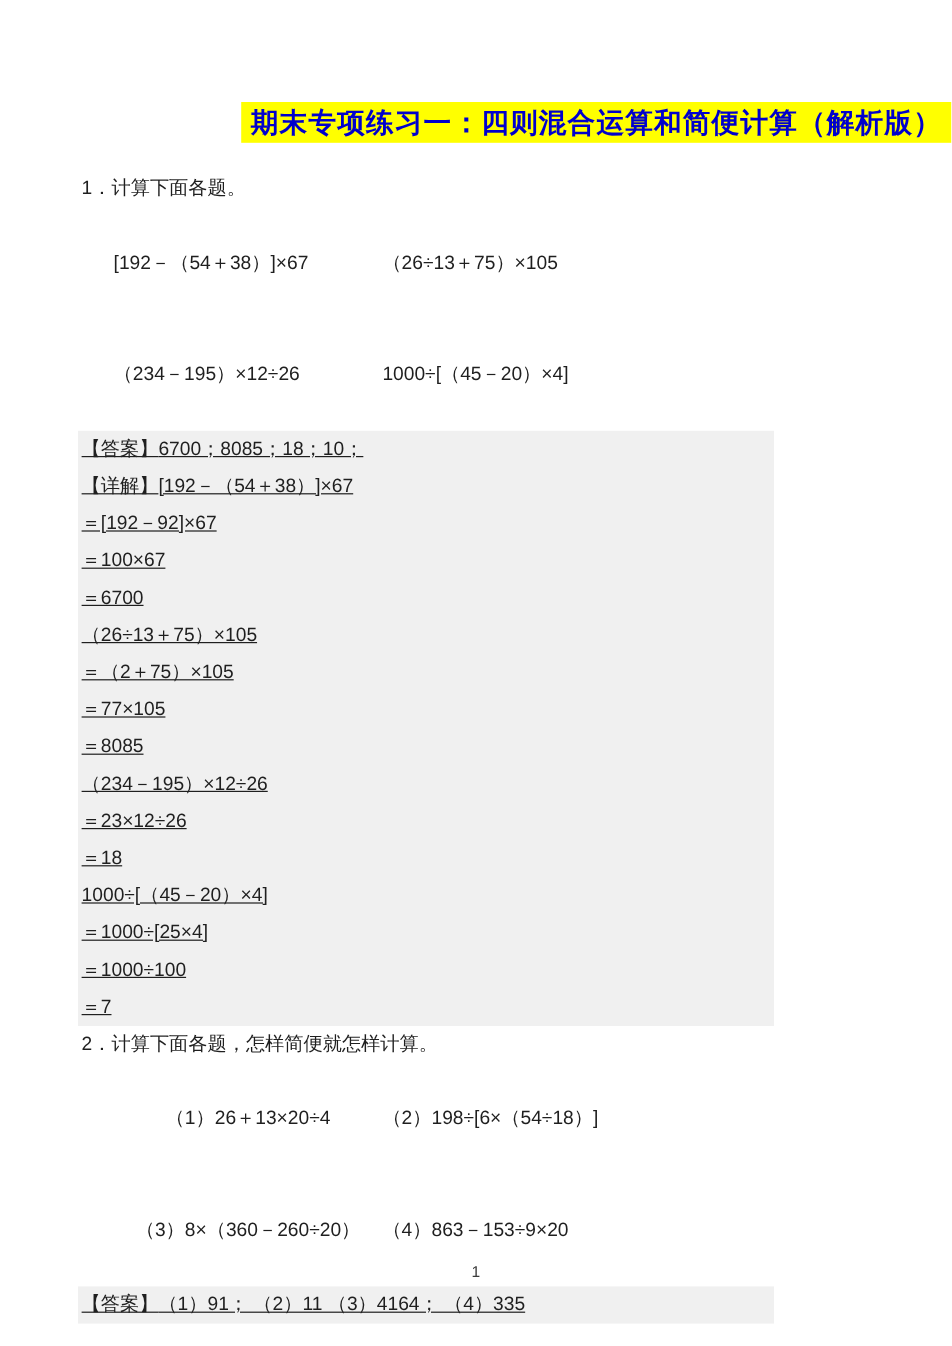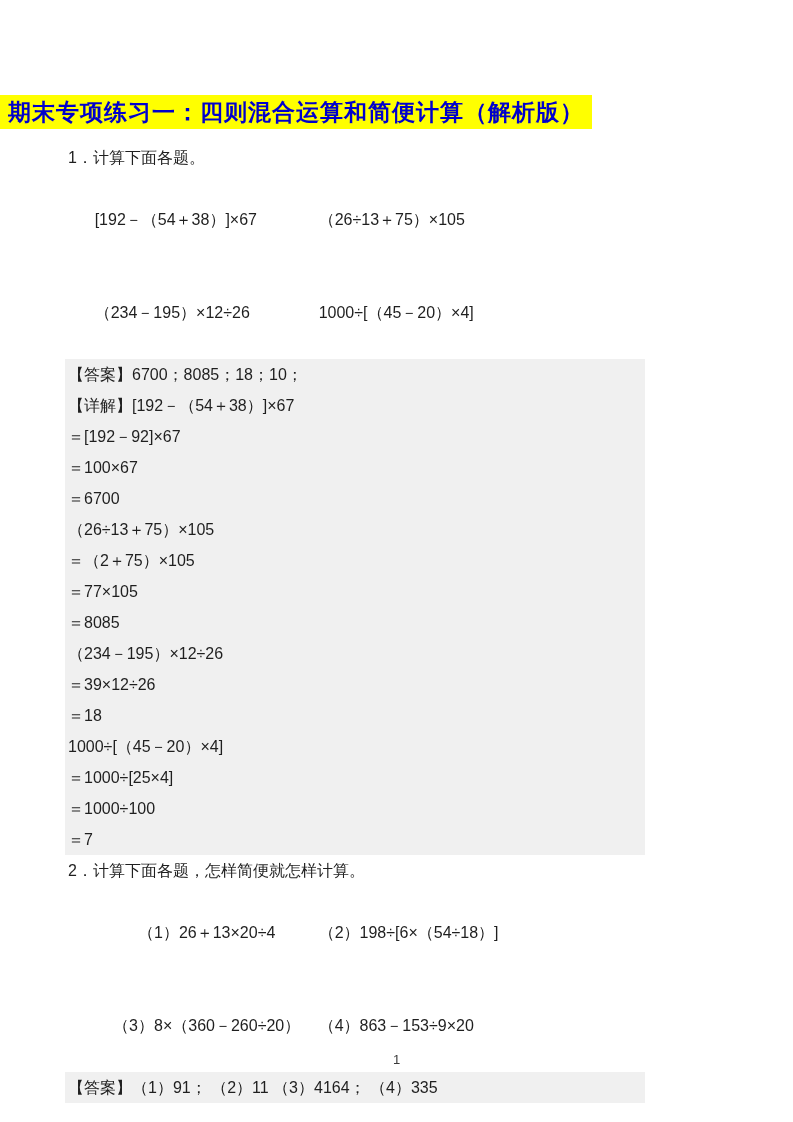--- a/index.html
+++ b/index.html
@@ -7,24 +7,24 @@
     position: relative;
     width: 793px;
     height: 1122px;
     background: #ffffff;
     font-family: "Liberation Sans", "DejaVu Sans", sans-serif;
     color: #1f1f1f;
     overflow: hidden;
   }
   .title-row {
     position: absolute;
-    top: 95px;
+    top: 85px;
     left: 0;
     width: 100%;
-    text-align: left;
+    text-align: right;
   }
   .title-highlight {
     display: inline-block;
     font-size: 23px;
     font-weight: bold;
     line-height: 34px;
     padding: 0 8px;
     letter-spacing: 1px;
   }
   .content {
@@ -34,21 +34,21 @@
     width: 657px;
     font-size: 16px;
   }
   .line {
     line-height: 31px;
     padding-left: 3px;
     white-space: pre;
   }
   .expr-row .col-left-q1 { display: inline-block; width: 224px; }
   .expr-row .col-left-q2 { display: inline-block; width: 224px; text-align: center; }
-  .answer-block { width: 580px; }
+  .answer-block { width: 580px; text-decoration: underline; }
   .lbl { font-weight: normal; }
   .pagenum {
     position: absolute;
     top: 1052px;
     left: 0;
     width: 100%;
     text-align: center;
     font-size: 13px;
     color: #3a3a3a;
   }
@@ -76,21 +76,21 @@
       <div class="line"><span class="lbl">【答案】</span><span>6700；8085；18；10；</span></div>
       <div class="line"><span class="lbl">【详解】</span><span>[192－（54＋38）]×67</span></div>
       <div class="line">＝[192－92]×67</div>
       <div class="line">＝100×67</div>
       <div class="line">＝6700</div>
       <div class="line">（26÷13＋75）×105</div>
       <div class="line">＝（2＋75）×105</div>
       <div class="line">＝77×105</div>
       <div class="line">＝8085</div>
       <div class="line">（234－195）×12÷26</div>
-      <div class="line">＝39×12÷26</div>
+      <div class="line">＝23×12÷26</div>
       <div class="line">＝18</div>
       <div class="line">1000÷[（45－20）×4]</div>
       <div class="line">＝1000÷[25×4]</div>
       <div class="line">＝1000÷100</div>
       <div class="line">＝7</div>
     </div>
 
     <div class="line">2．计算下面各题，怎样简便就怎样计算。</div>
     <div class="line expr-row">
       <span class="col-left-q2">（1）26＋13×20÷4</span><span>（2）198÷[6×（54÷18）]</span>

